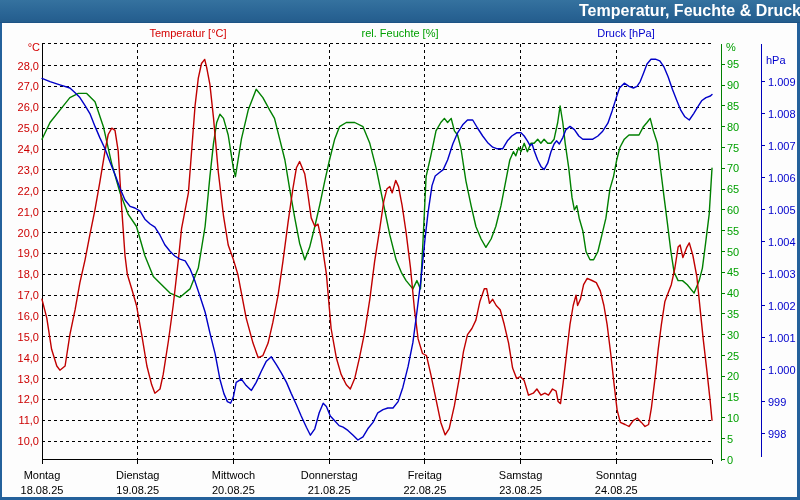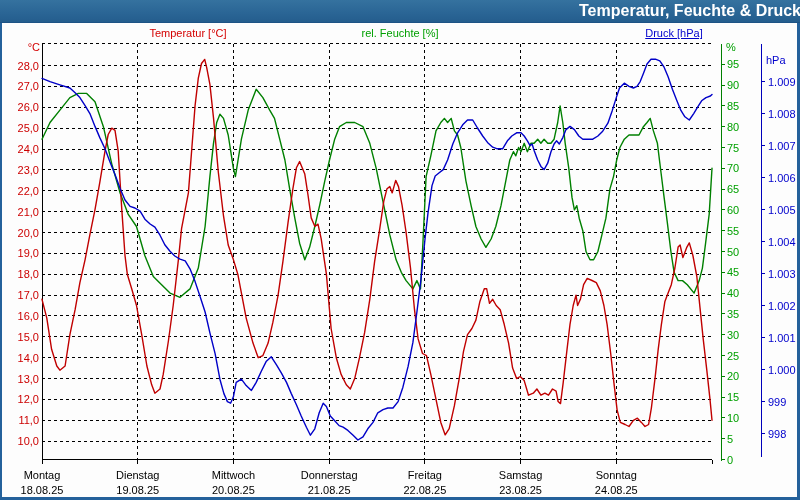--- a/index.html
+++ b/index.html
@@ -7,21 +7,21 @@
   .frame{position:relative;width:800px;height:500px;box-sizing:border-box;
          border-left:2px solid #24619b;border-right:3px solid #24619b;border-bottom:3px solid #24619b;
          background:#fdfdfd;}
   .titlebar{position:absolute;left:-2px;top:0;width:801px;height:22px;
             background:linear-gradient(#35729f,#2a6595 60%,#245d8d);
             border-bottom:1px solid #1d5385;
             color:#fff;font-size:16px;font-weight:bold;text-align:right;line-height:22px;}
   .legend-label{position:absolute;top:27px;font-size:11px;transform:translateX(-50%);white-space:nowrap;}
   .lg-temp{left:150px;color:#d40000;margin-left:36px;}
   .lg-hum{left:398px;color:#00a000;}
-  .lg-press{left:672px;color:#0000cc;text-decoration:underline;}
+  .lg-press{left:624px;color:#0000cc;}
   .unit{position:absolute;font-size:11px;white-space:nowrap;}
   .u-c{left:6px;top:41px;width:32px;text-align:right;color:#d40000;}
   .u-p{left:724px;top:41px;color:#00a000;}
   .u-h{left:764px;top:54px;color:#0000cc;}
   svg{position:absolute;left:0;top:0;}
 </style>
 </head>
 <body>
 
 <div class="frame">

